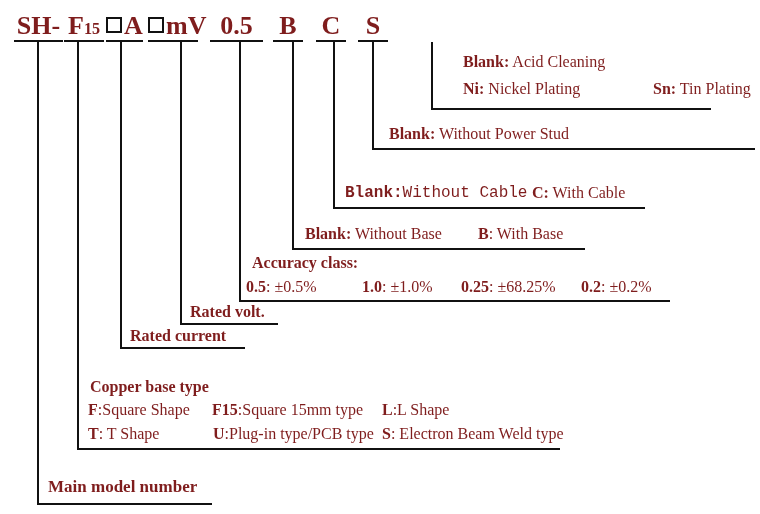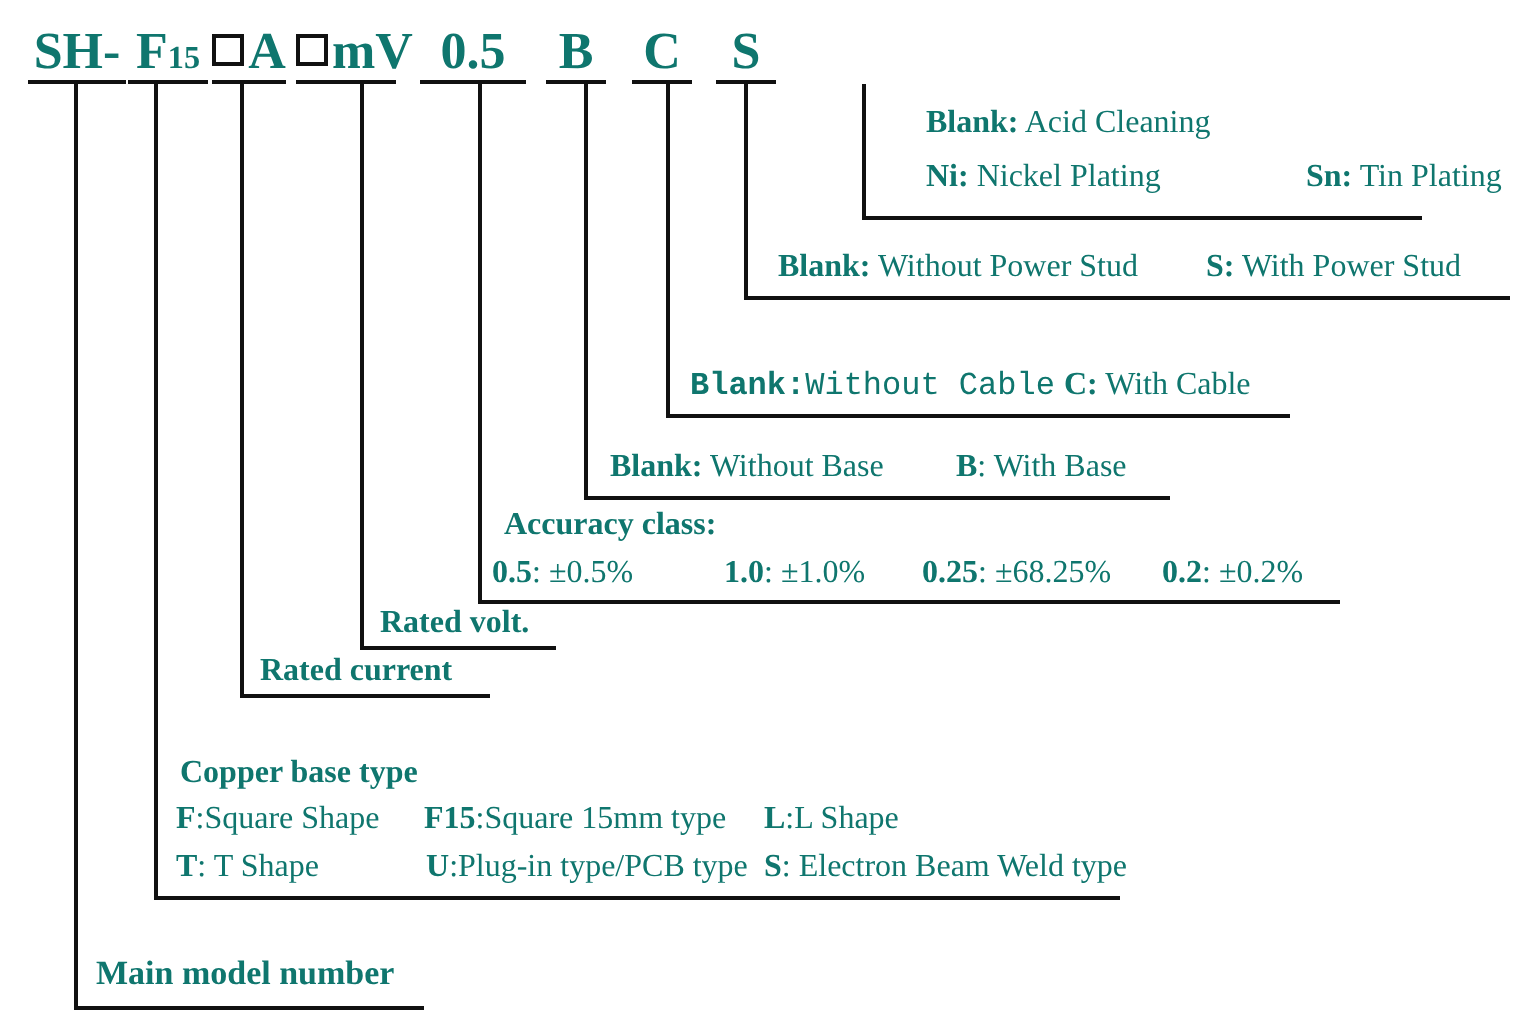--- a/index.html
+++ b/index.html
@@ -1,20 +1,20 @@
 <!DOCTYPE html>
 <html><head>
 <meta charset="utf-8">
 <style>
   html,body{margin:0;padding:0;background:#ffffff;}
   .diagram{
     position:relative;
     width:760px;height:514px;
     background:#ffffff;
-    color:#0f766e;
+    color:#7f1d1d;
     font-family:"Liberation Serif","DejaVu Serif",serif;
     overflow:hidden;
   }
   
   .part{
     position:absolute;top:11px;height:29px;line-height:30px;
     border-bottom:2px solid #111;
     text-align:center;
     font-size:26px;font-weight:bold;
     white-space:nowrap;
@@ -67,21 +67,20 @@
   <div class="hl" style="left:180px;top:323px;width:98px;"></div>
   <div class="hl" style="left:120px;top:347px;width:125px;"></div>
   <div class="hl" style="left:77px;top:448px;width:483px;"></div>
   <div class="hl" style="left:37px;top:503px;width:175px;"></div>
 
   <div class="lbl" style="left:463px;top:52px;"><span class="k">Blank:</span><span> Acid Cleaning</span></div>
   <div class="lbl" style="left:463px;top:79px;"><span class="k">Ni:</span><span> Nickel Plating</span></div>
   <div class="lbl" style="left:653px;top:79px;"><span class="k">Sn:</span><span> Tin Plating</span></div>
 
   <div class="lbl" style="left:389px;top:124px;"><span class="k">Blank:</span><span> Without Power Stud</span></div>
-  <div class="lbl" style="left:603px;top:124px;"><span class="k">S:</span><span> With Power Stud</span></div>
 
   <div class="lbl" style="left:345px;top:183px;font-family:Liberation Mono, monospace;"><span class="k">Blank:</span><span>Without Cable</span></div>
   <div class="lbl" style="left:532px;top:183px;"><span class="k">C:</span><span> With Cable</span></div>
 
   <div class="lbl" style="left:305px;top:224px;"><span class="k">Blank:</span><span> Without Base</span></div>
   <div class="lbl" style="left:478px;top:224px;"><span class="k">B</span><span>: With Base</span></div>
 
   <div class="lbl b" style="left:252px;top:253px;">Accuracy class:</div>
   <div class="lbl" style="left:246px;top:277px;"><span class="k">0.5</span><span>: ±0.5%</span></div>
   <div class="lbl" style="left:362px;top:277px;"><span class="k">1.0</span><span>: ±1.0%</span></div>

